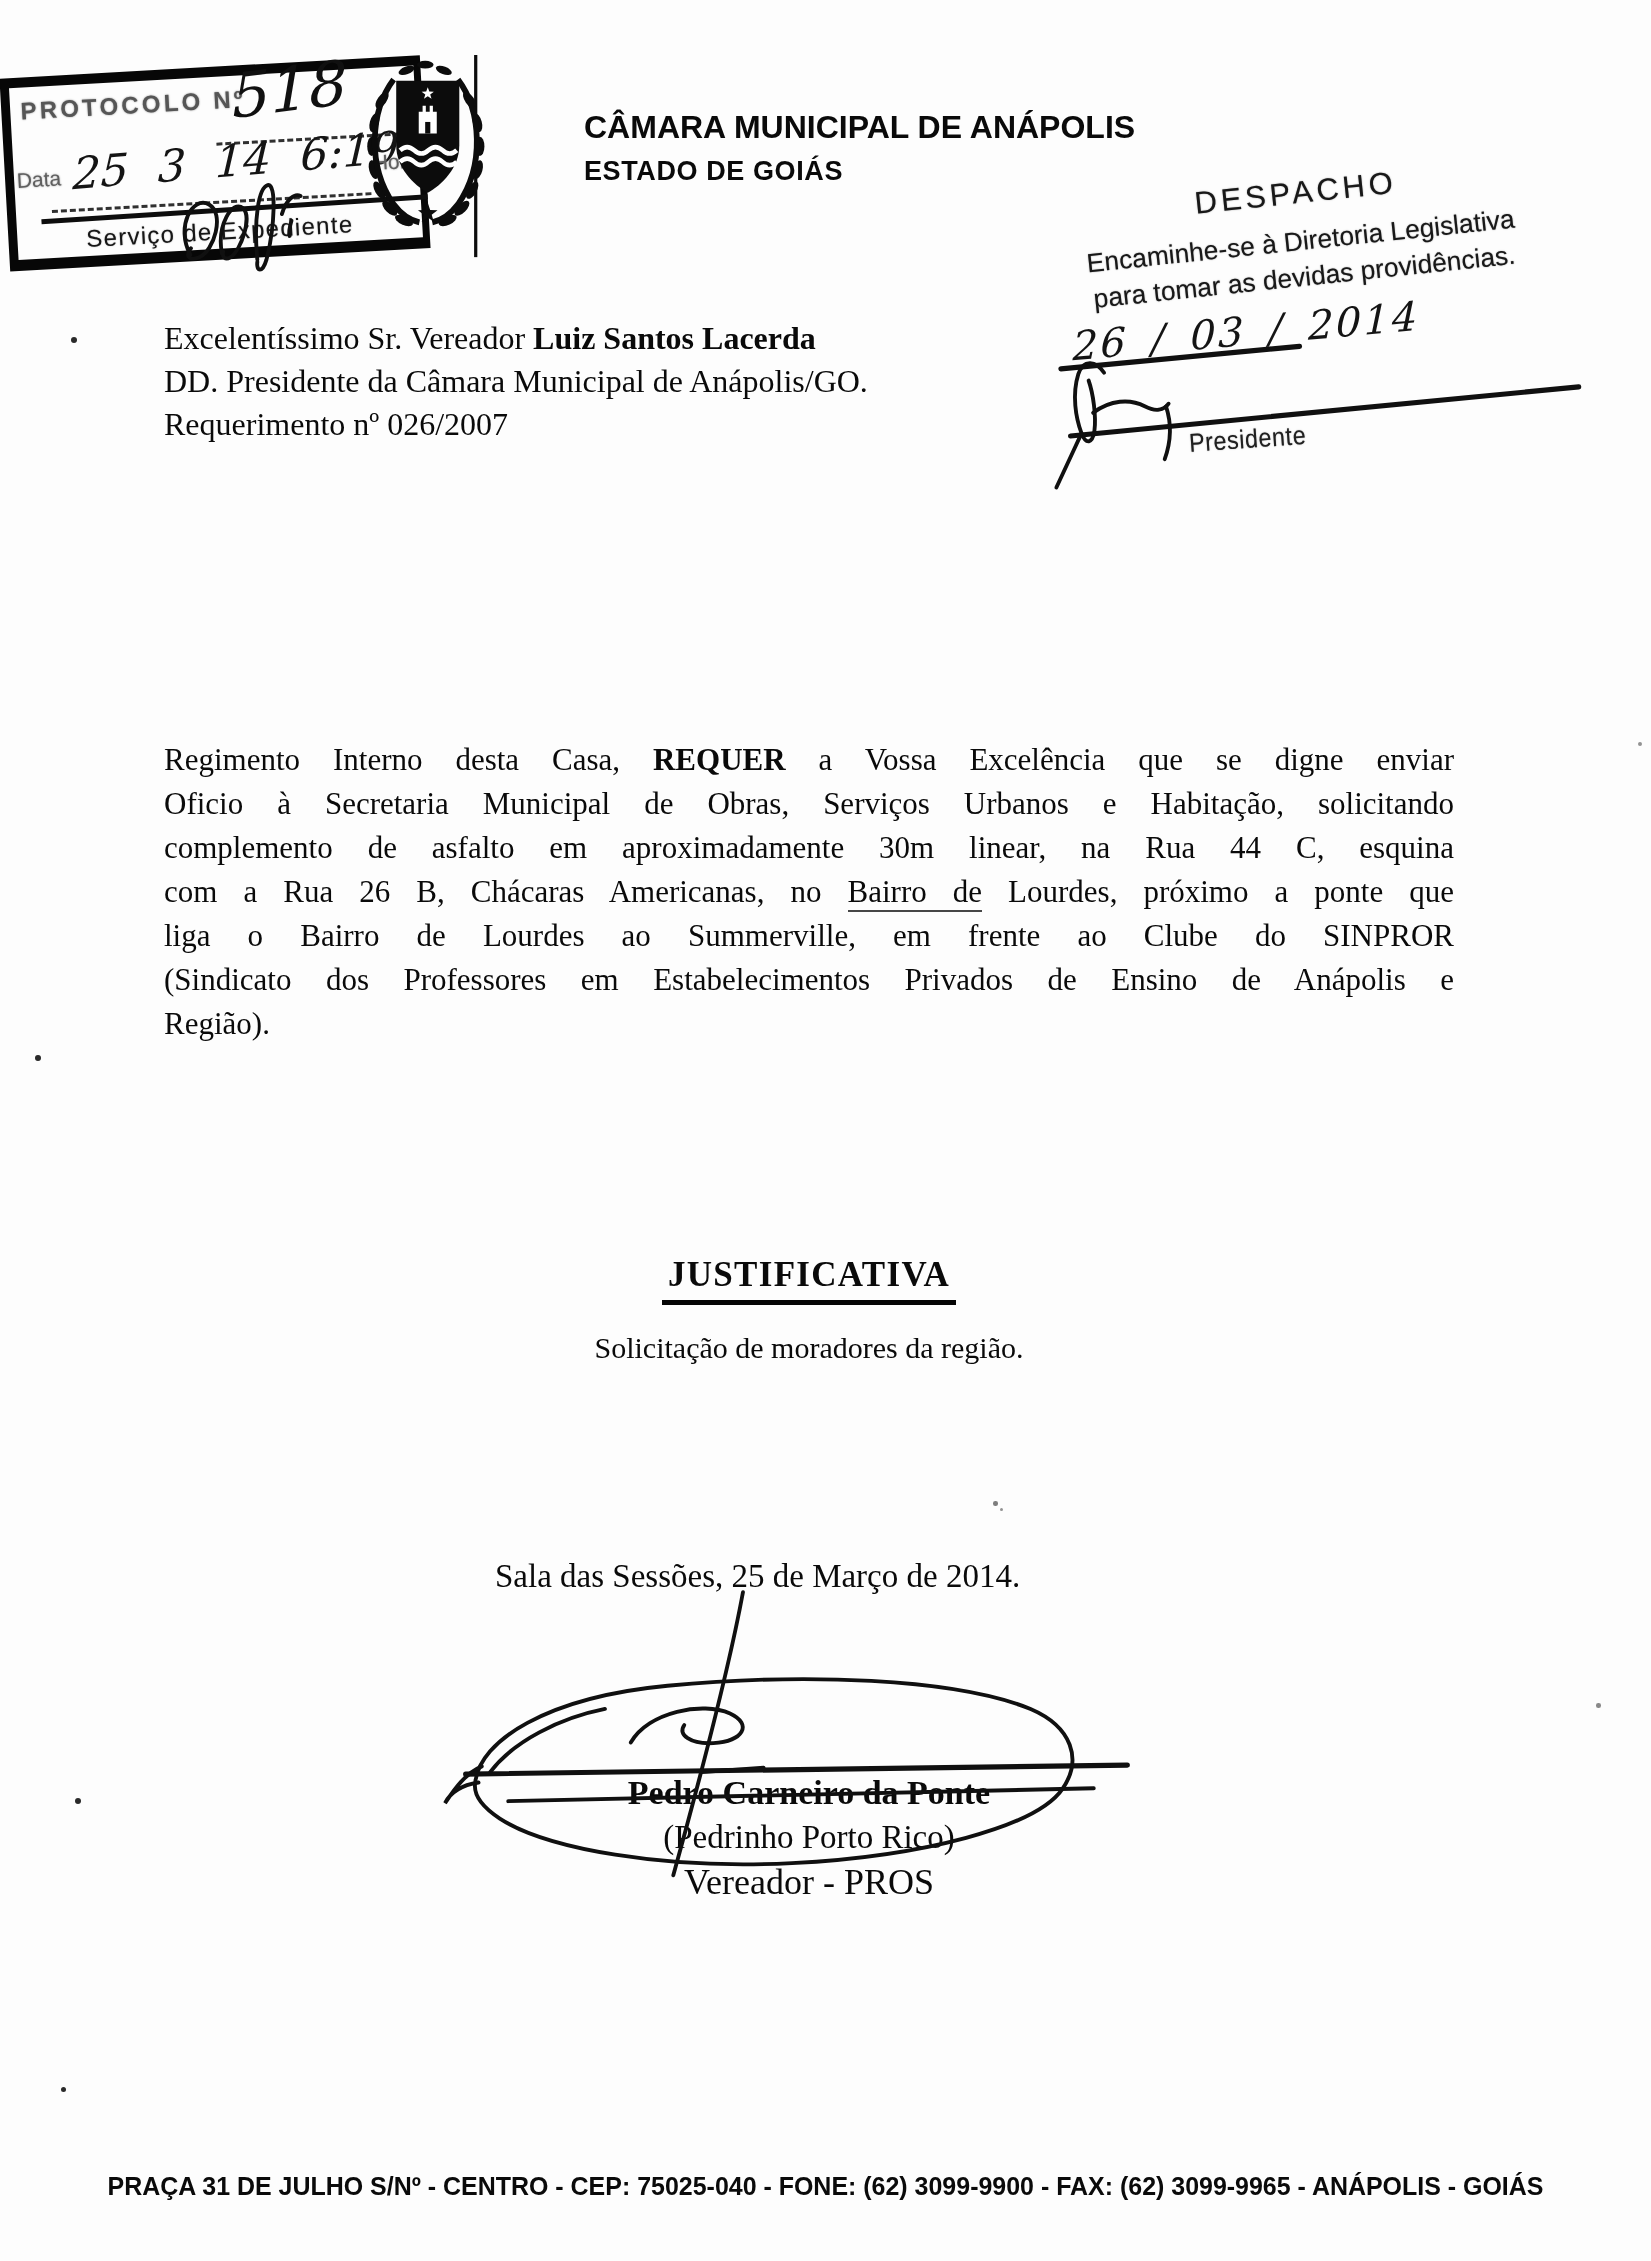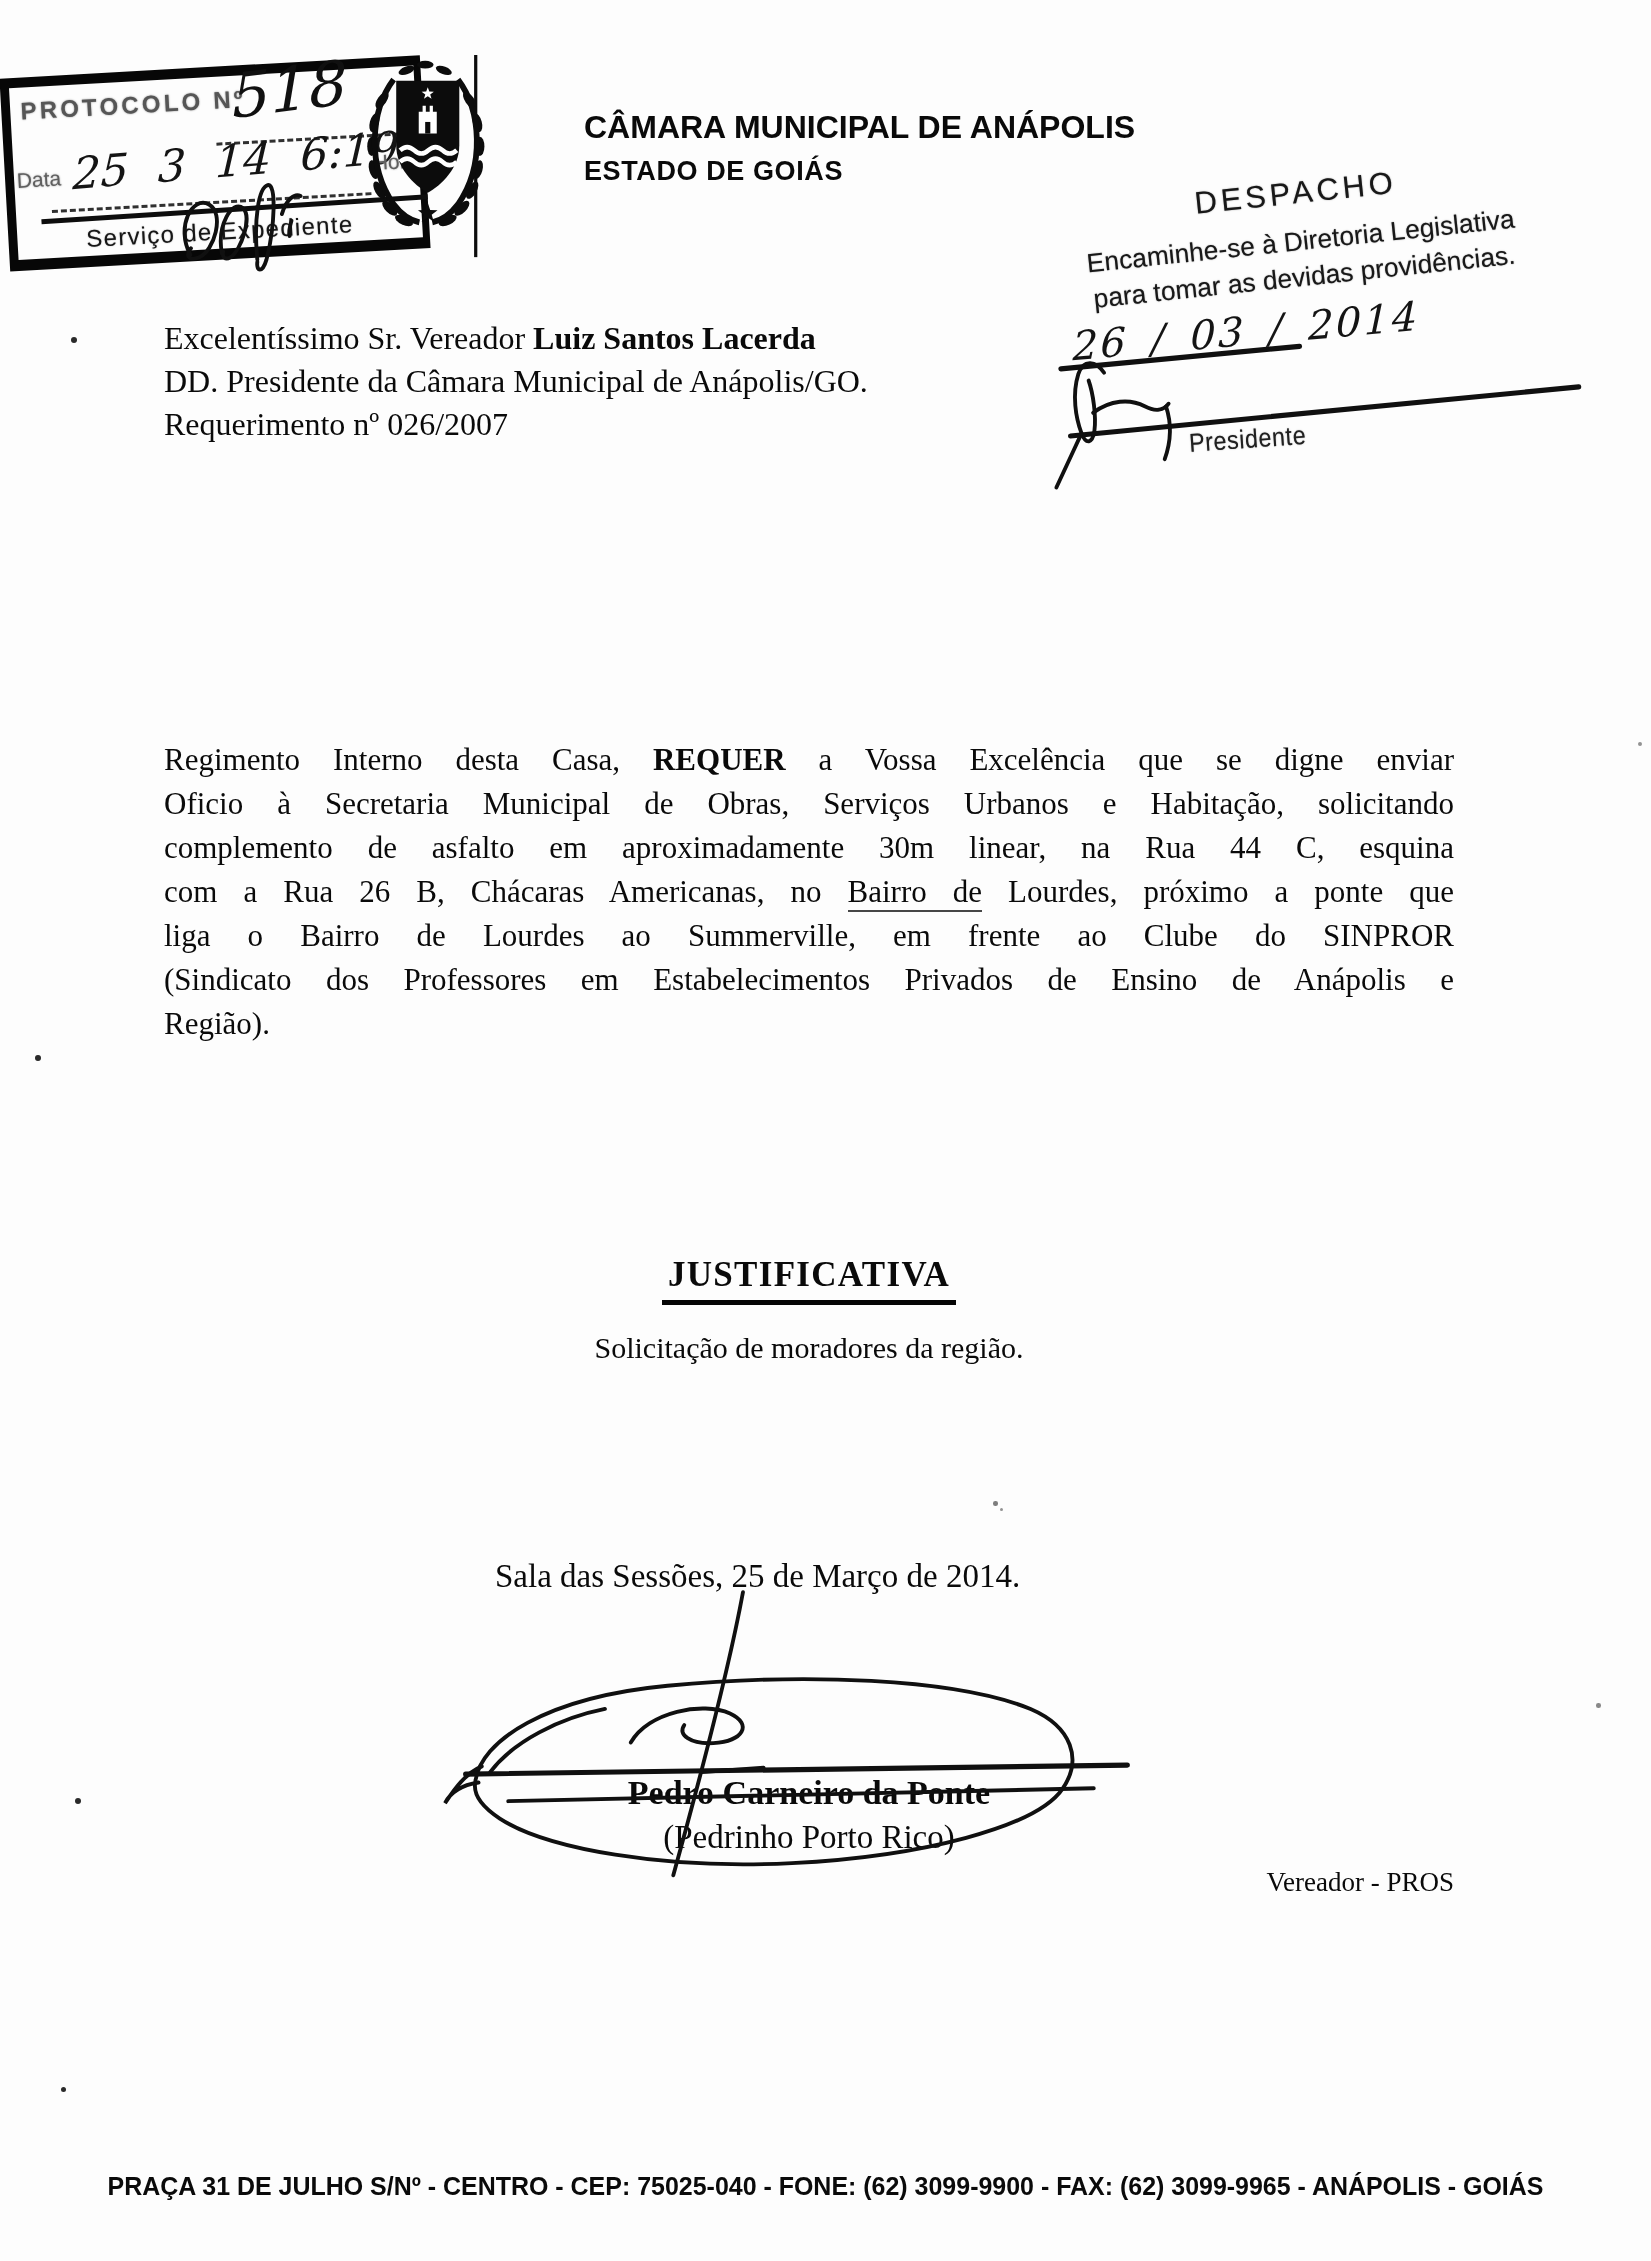--- a/index.html
+++ b/index.html
@@ -61,21 +61,21 @@
   
   .justif{position:absolute;left:164px;top:1255px;width:1290px;text-align:center;}
   .justif span{display:inline-block;font-weight:700;font-size:35px;letter-spacing:1.3px;
     border-bottom:5.8px solid #050505;padding:0 6.4px 5.2px 6.4px;}
   .justif-sub{position:absolute;left:164px;top:1331px;width:1290px;text-align:center;font-size:30px;}
   
   .place{position:absolute;left:495px;top:1558px;font-size:33px;}
   .sig{position:absolute;left:164px;top:1770px;width:1290px;text-align:center;}
   .sig-name{font-size:34px;font-weight:700;line-height:45px;}
   .sig-nick{font-size:33px;font-weight:400;line-height:45px;}
-  .sig-role{font-size:27px;line-height:45px;text-align:right;}
+  .sig-role{font-size:36px;line-height:45px;}
   
   .footer{position:absolute;left:0;top:2171px;width:1651px;text-align:center;
     font-family:"Liberation Sans",sans-serif;font-weight:700;font-size:26px;
     transform:scaleX(.96);}
   
   .overlay{position:absolute;left:0;top:0;pointer-events:none;}
   .speck{position:absolute;background:#2a2a2a;border-radius:50%;}
 </style>
 </head>
 <body>

